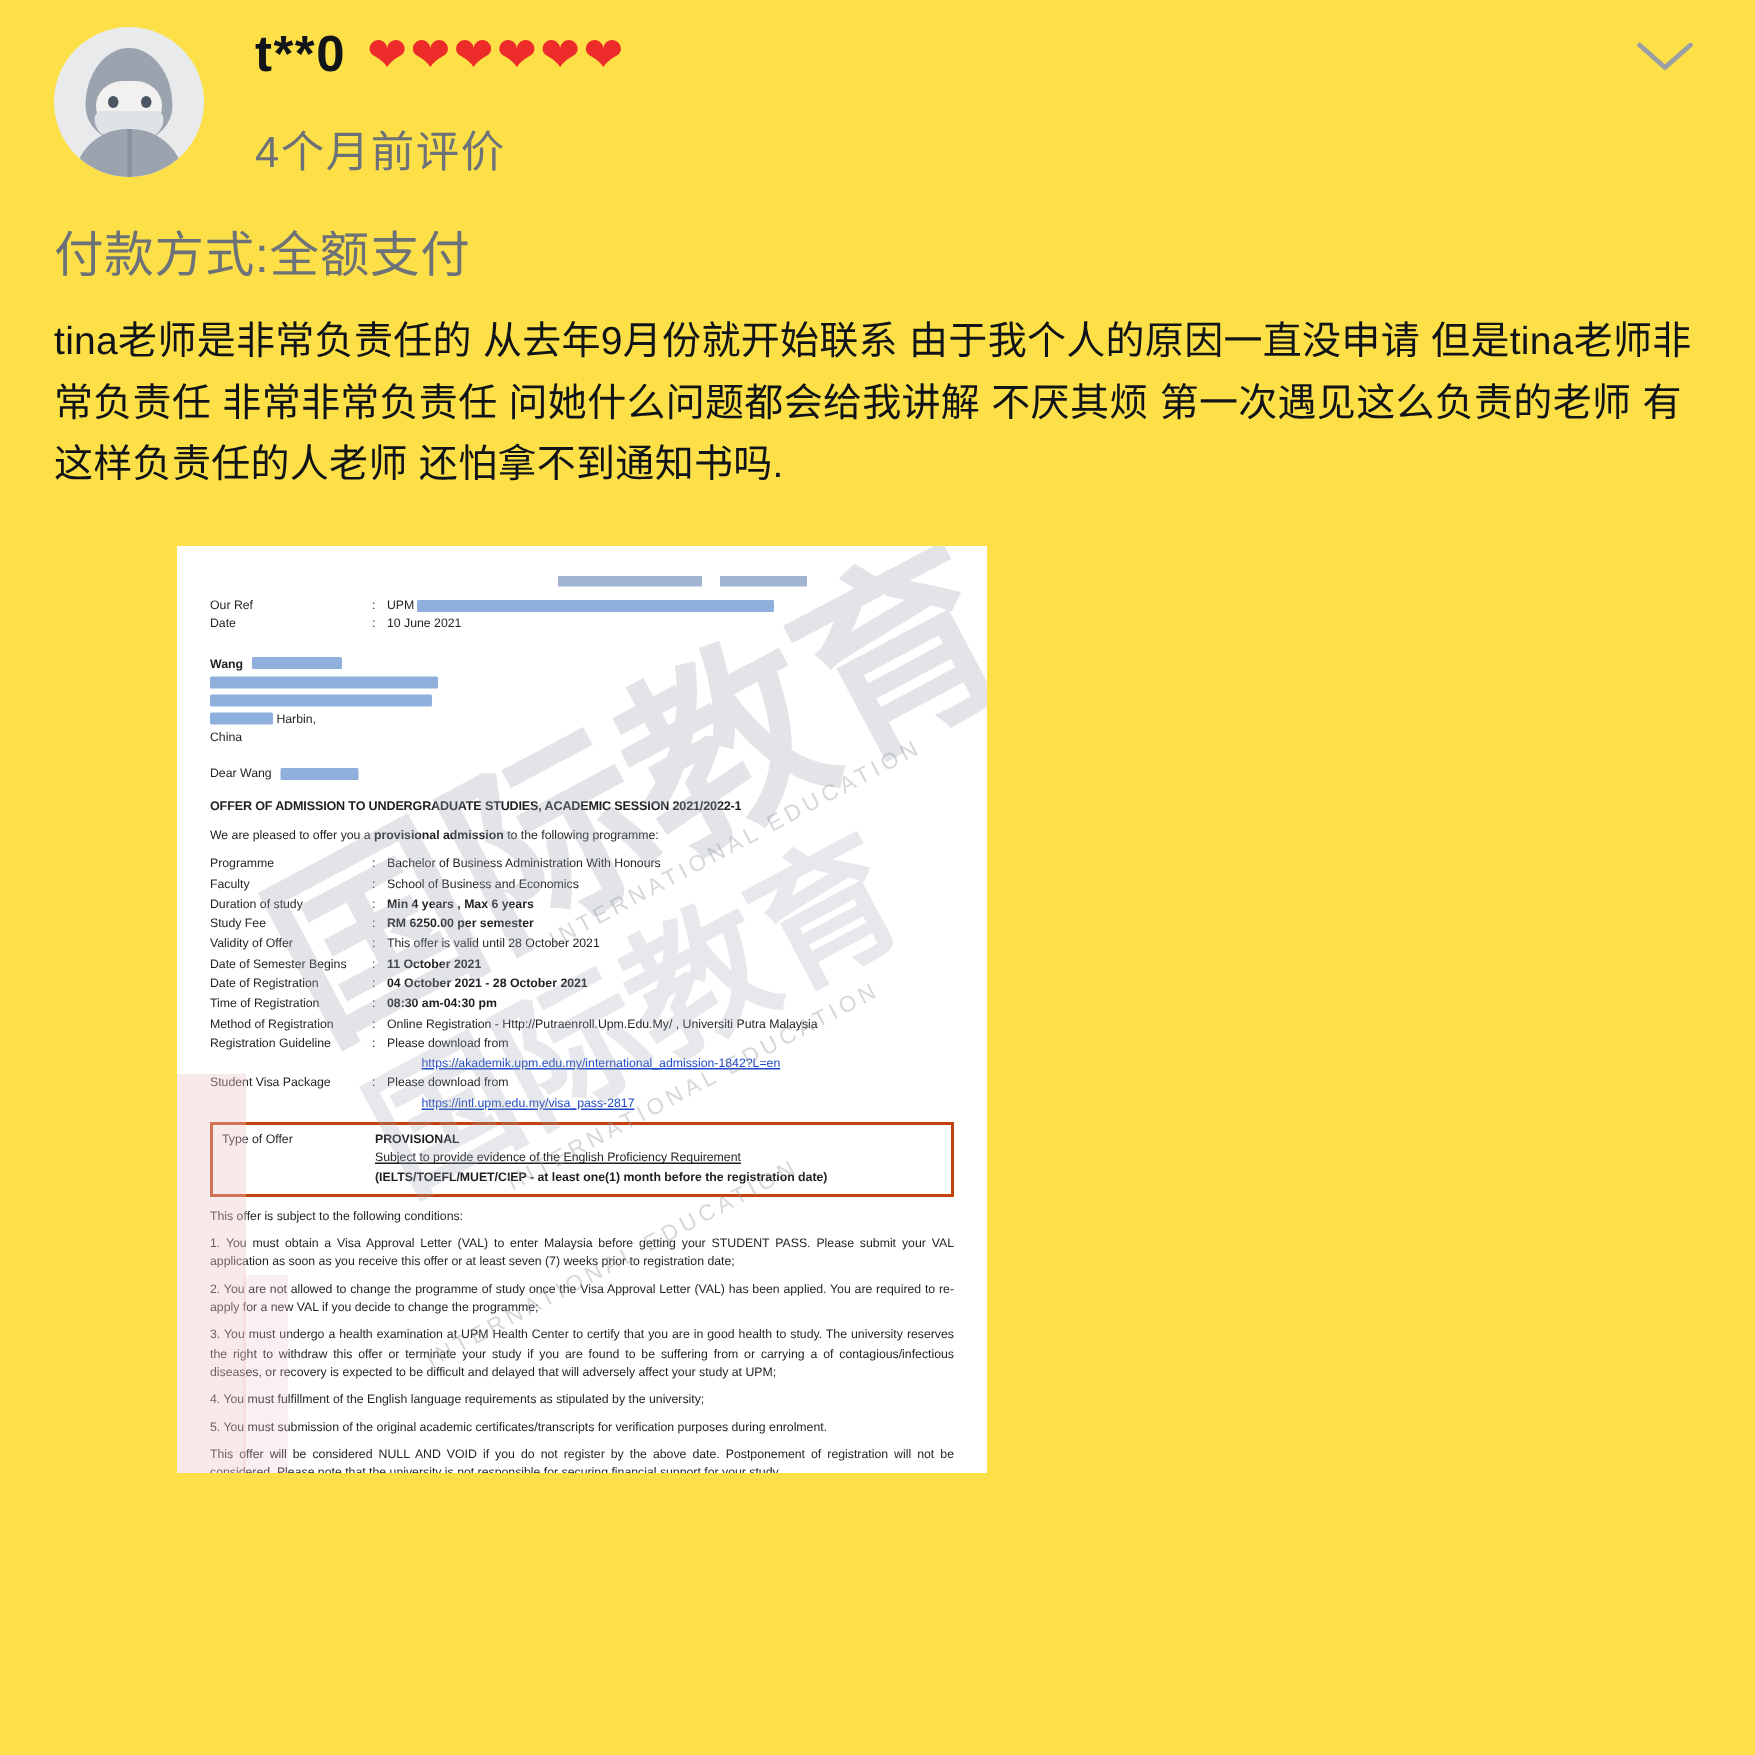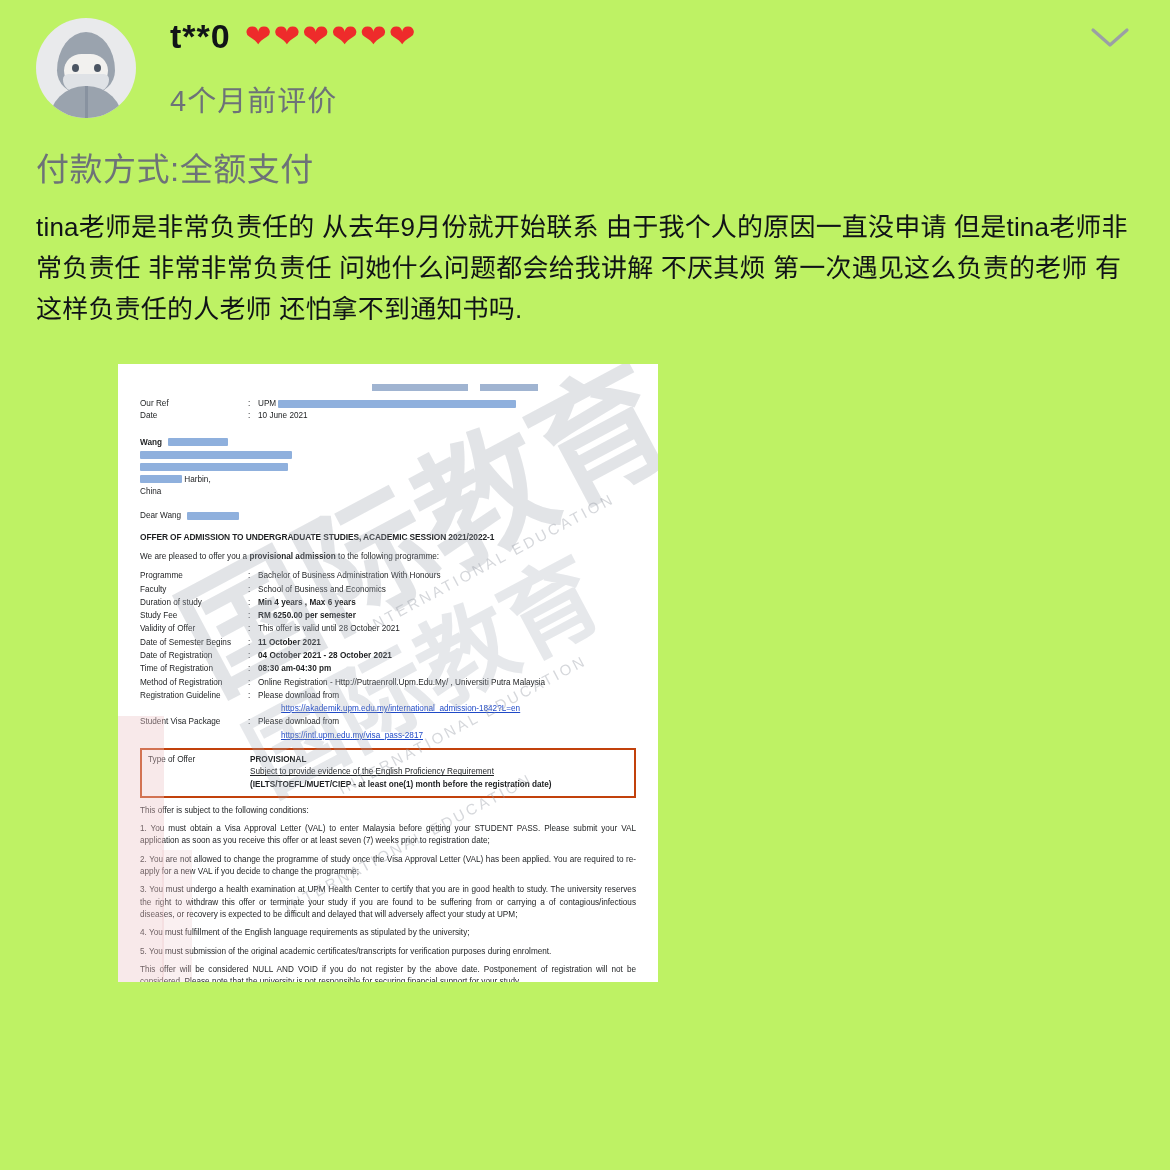--- a/index.html
+++ b/index.html
@@ -3,21 +3,21 @@
 <meta charset="utf-8">
 <style>
   * { box-sizing: border-box; }
   html, body {
     margin: 0; padding: 0;
     width: 1170px; height: 1170px;
     background: #ffffff;
     font-family: "Liberation Sans", "DejaVu Sans", sans-serif;
     overflow: hidden;
   }
-  .page { width: 1170px; height: 1170px; position: relative; background: #bef264; }
+  .page { width: 1170px; height: 1170px; position: relative; background: #fde047; }
 
   
   .review-header {
     display: flex;
     align-items: flex-start;
     padding: 12px 24px 0 36px;
     position: relative;
   }
   .avatar {
     width: 100px; height: 100px;

